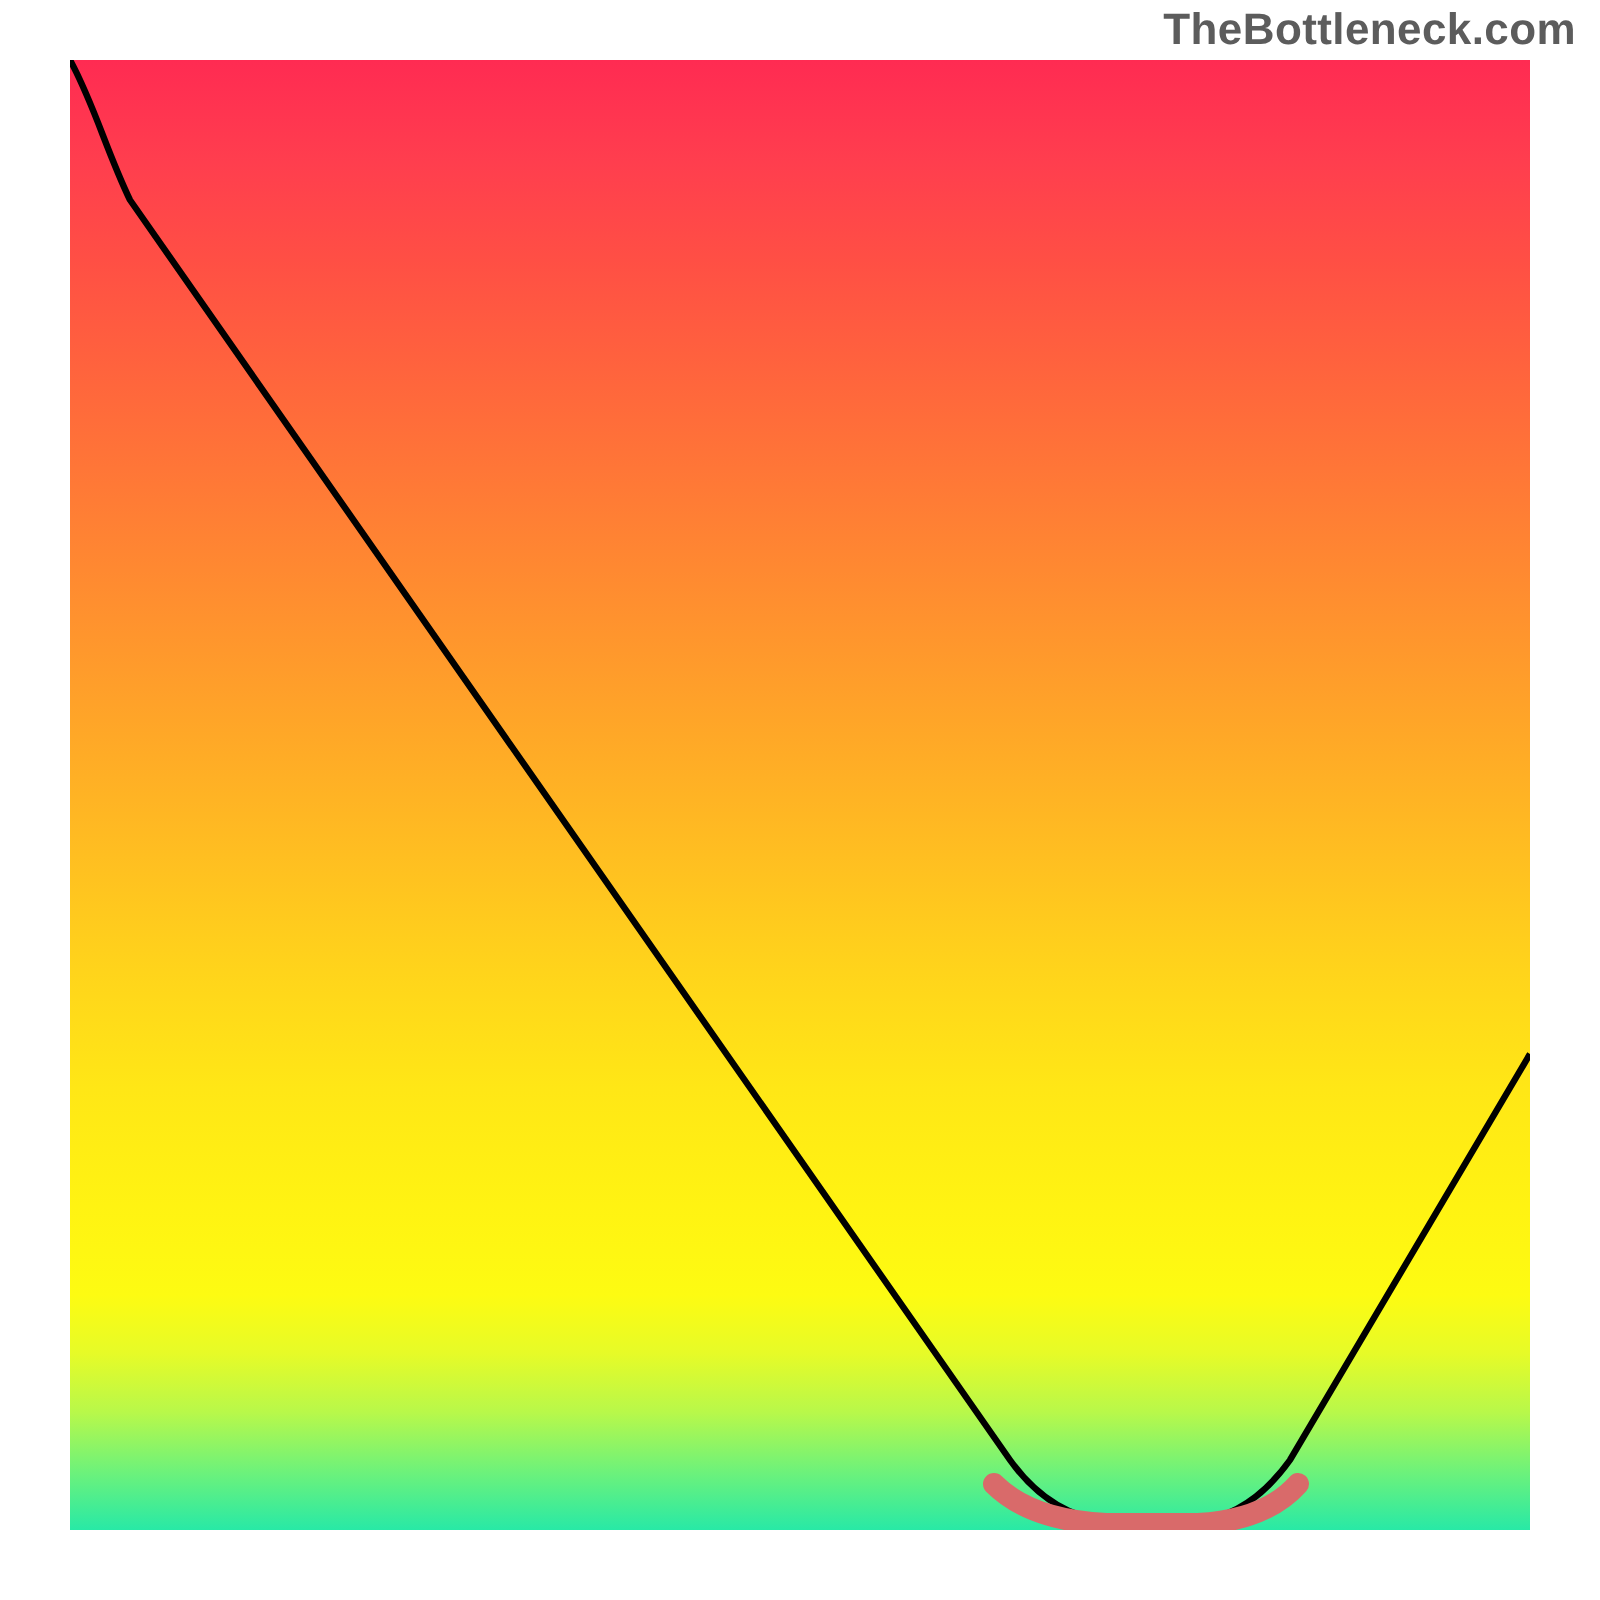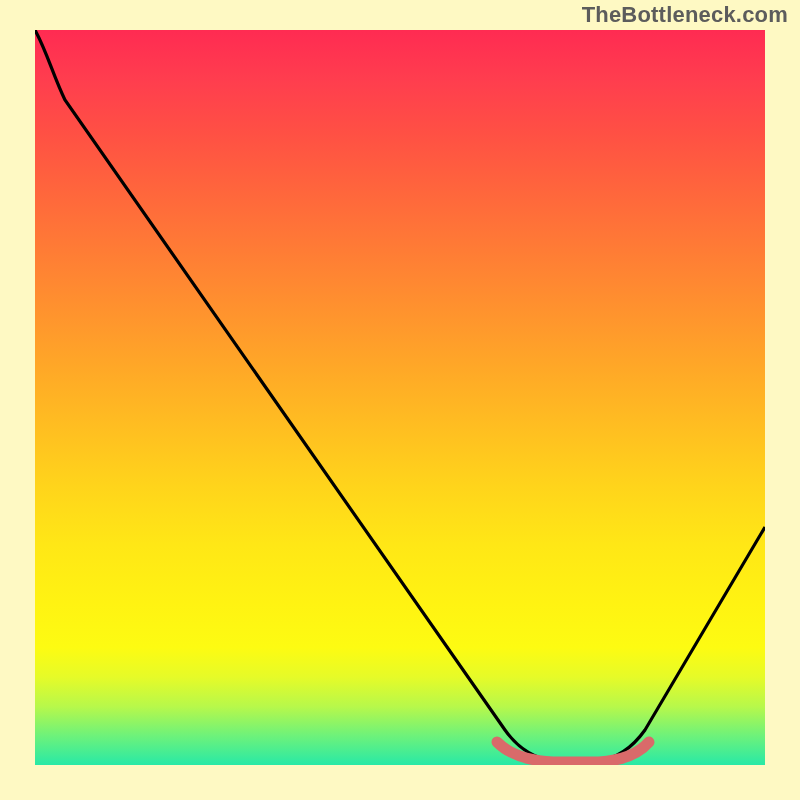--- a/index.html
+++ b/index.html
@@ -8,21 +8,21 @@
     background: #000;
     width: 800px;
     height: 800px;
     overflow: hidden;
     font-family: Arial, Helvetica, sans-serif;
   }
   .wrap {
     position: relative;
     width: 800px;
     height: 800px;
-    background: #fef9c3;
+    background: #ffffff;
   }
   .watermark {
     position: absolute;
     top: 2px;
     right: 12px;
     color: #5c5c5c;
     font-size: 22px;
     font-weight: 600;
     letter-spacing: 0.2px;
   }

